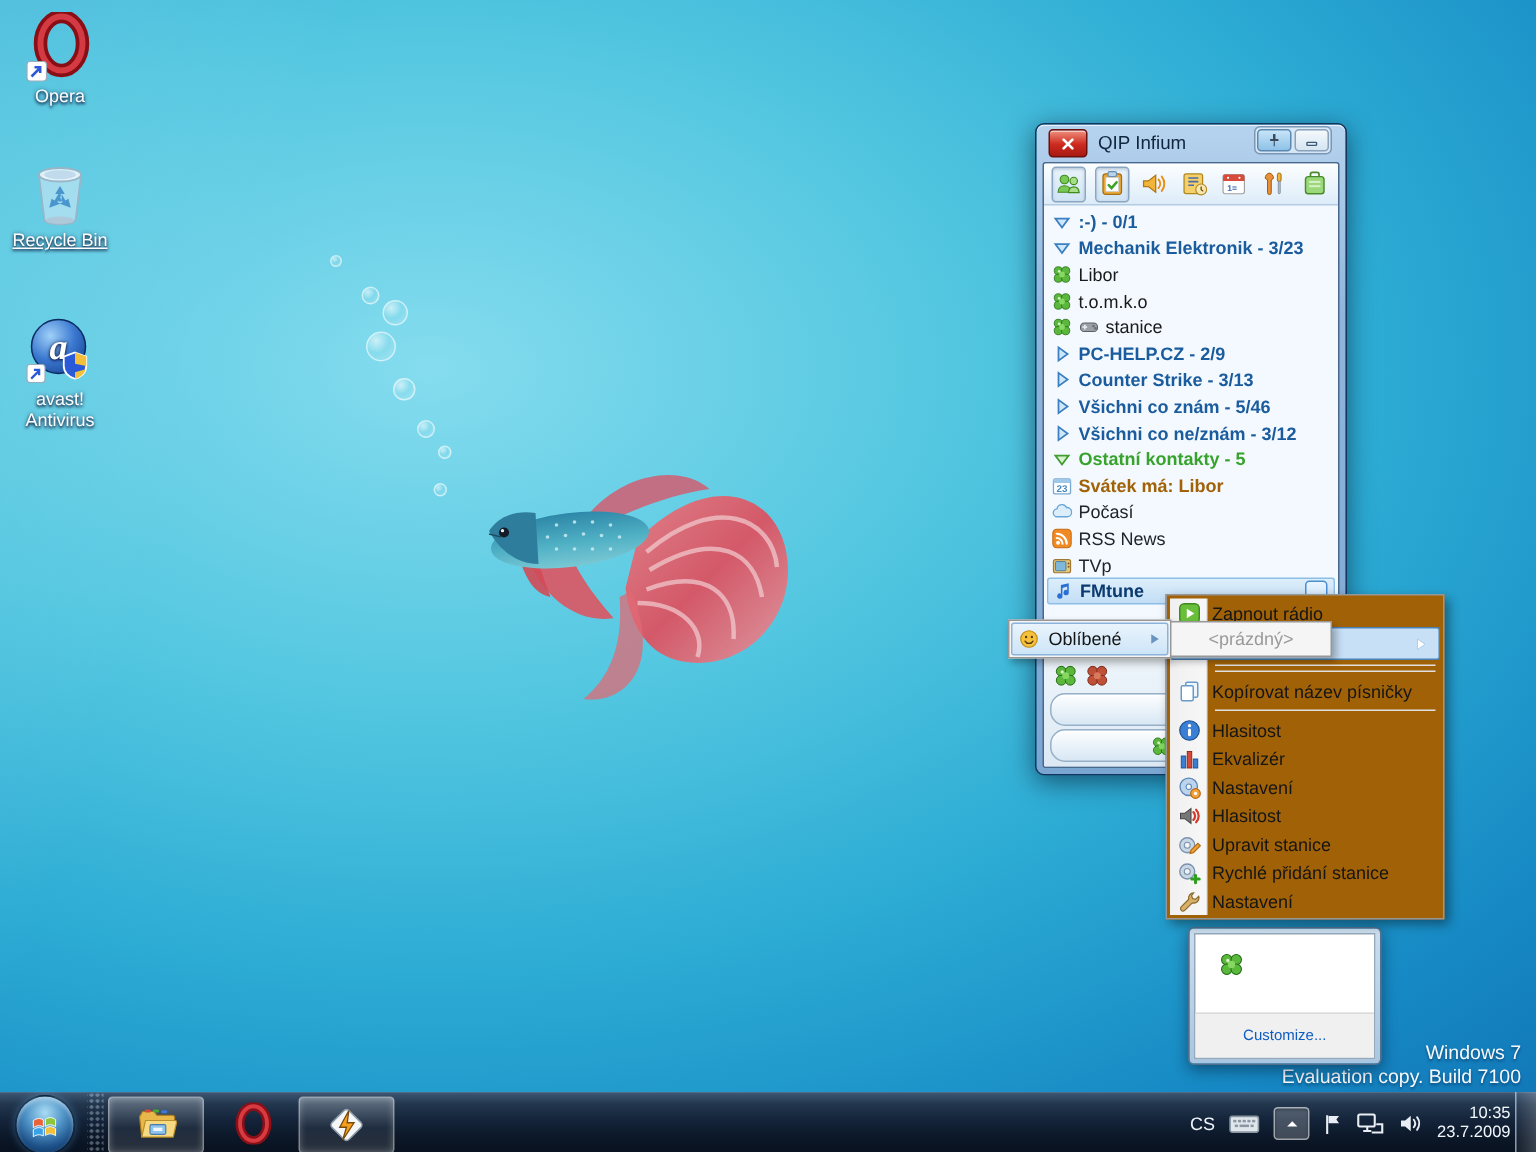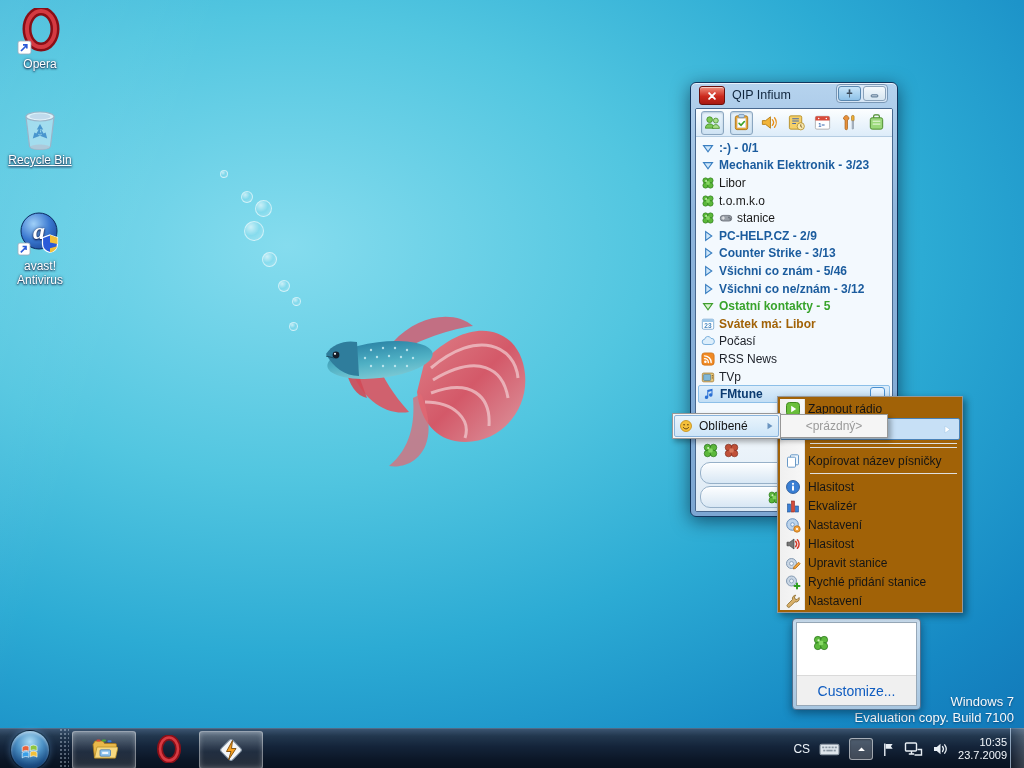--- a/index.html
+++ b/index.html
@@ -113,21 +113,21 @@
 
   
   .flyout{position:absolute;left:792px;top:618px;width:129px;height:92px;z-index:30;
     border-radius:4px;border:1px solid #52708e;background:linear-gradient(#cadeef,#a8c6e0);
     box-shadow:0 3px 10px rgba(0,10,30,.45);padding:3px;box-sizing:border-box;}
   .flyout-inner{position:relative;width:100%;height:100%;background:#fff;border:1px solid #97a8b8;box-sizing:border-box;}
   .flyout-icon{position:absolute;left:15px;top:11px;width:18px;height:18px;cursor:pointer;}
   .flyout-icon svg{width:100%;height:100%;}
   .flyout-strip{position:absolute;left:0;right:0;bottom:0;height:29px;background:#f0f0f0;
     border-top:1px solid #dadada;display:flex;align-items:center;justify-content:center;}
-  .customize{font-size:14px;color:#0f5cc0;cursor:pointer;}
+  .customize{font-size:10px;color:#0f5cc0;cursor:pointer;}
 
   
   .taskbar{position:absolute;left:0;top:728px;width:1024px;height:40px;z-index:40;
     background:linear-gradient(180deg,#3b5470 0%,#22374e 18%,#14243a 45%,#0b1626 80%,#081220 100%);
     border-top:1px solid rgba(140,180,220,.55);box-sizing:border-box;}
   .start-orb{position:absolute;left:10px;top:1px;width:38px;height:38px;border-radius:50%;cursor:pointer;
     background:radial-gradient(circle at 50% 28%,#aadcf4 0%,#4f94c8 38%,#1c4f86 70%,#0a2548 100%);
     border:1px solid rgba(0,0,0,.55);box-shadow:inset 0 2px 3px rgba(255,255,255,.5), 0 0 6px rgba(120,190,255,.35);
     display:flex;align-items:center;justify-content:center;}
   .start-orb svg{width:22px;height:22px;}

